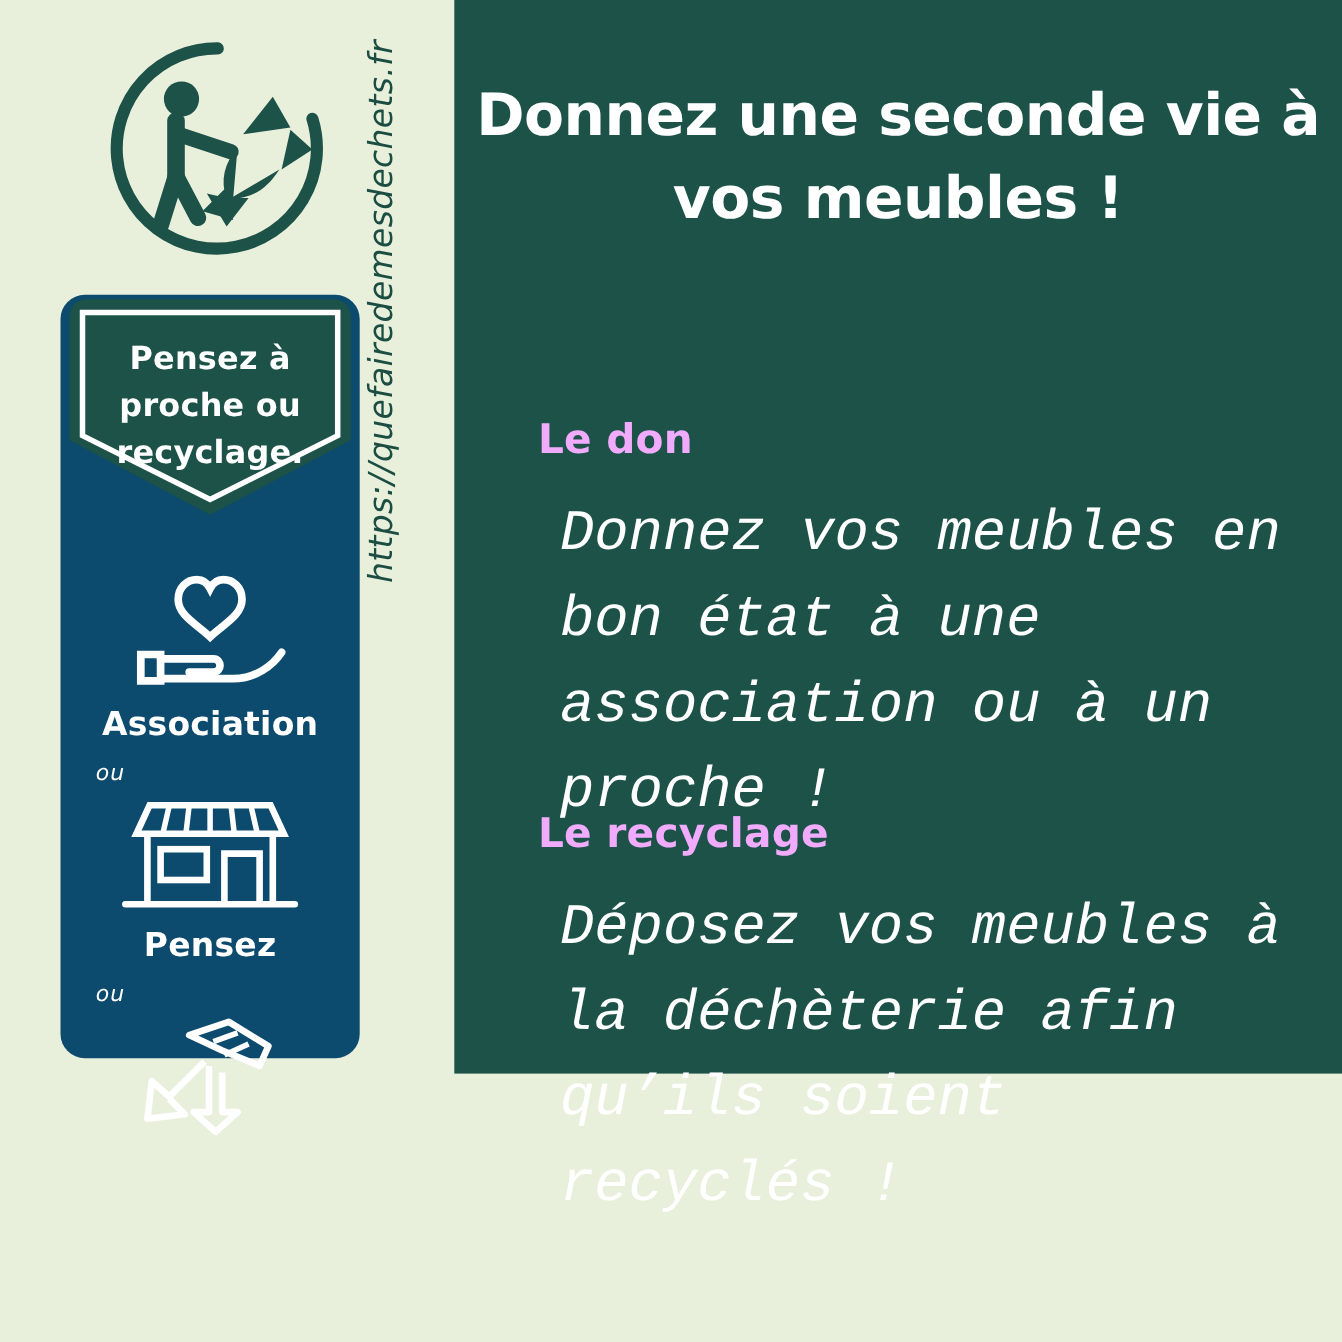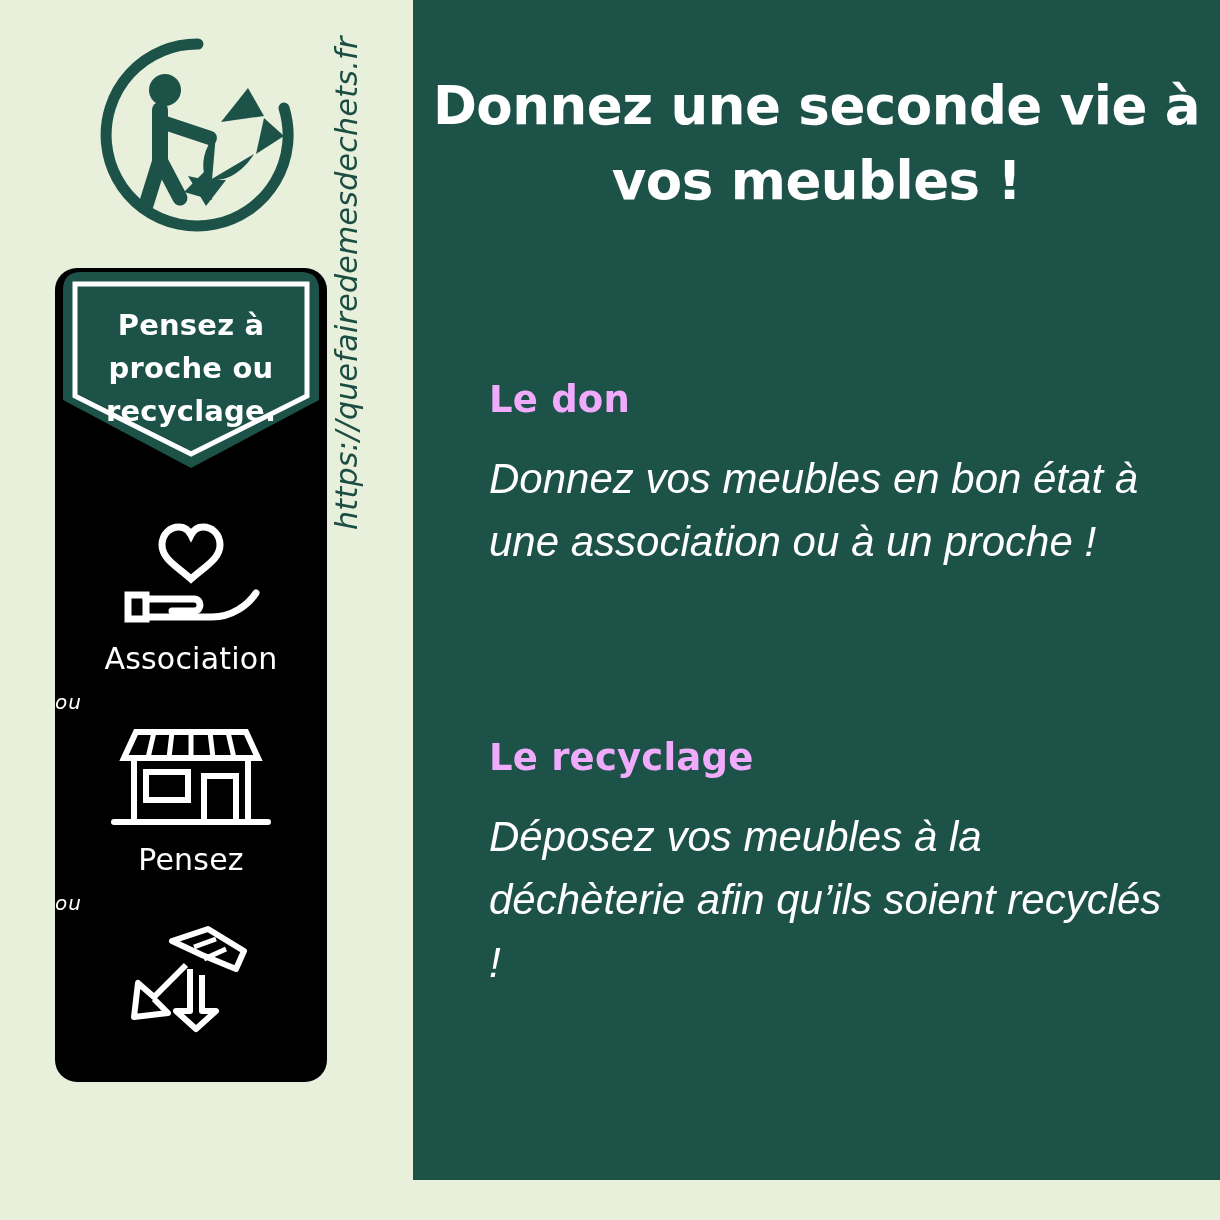--- a/index.html
+++ b/index.html
@@ -47,22 +47,22 @@
     font-size: 30px;
     color: #1b4d42;
     white-space: nowrap;
     letter-spacing: 0.3px;
   }
   .green-column {
     position: absolute;
     left: 55px;
     top: 268px;
     width: 272px;
-    height: 814px;
-    background: #000000;
+    height: 694px;
+    background: #0c4a6e;
     border-radius: 22px;
   }
   .badge-notch {
     position: absolute;
     left: 0;
     top: 0;
     width: 272px;
     height: 215px;
   }
   .badge-text {
@@ -89,39 +89,40 @@
     text-align: center;
   }
   .step-icon {
     display: block;
     margin: 0 auto;
     height: 108px;
   }
   .step-label {
     color: #ffffff;
     font-family: "DejaVu Sans", sans-serif;
-    font-weight: normal;
+    font-weight: bold;
     font-size: 30px;
     margin-top: 10px;
     letter-spacing: 0.2px;
   }
   .step-sep {
     color: #ffffff;
     font-family: "DejaVu Sans", sans-serif;
     font-style: italic;
     font-size: 20px;
     margin-top: 14px;
     margin-bottom: 10px;
     letter-spacing: 1px;
+    margin-left: 32px;
   }
   
   .right-panel {
     position: relative;
     width: 807px;
-    height: 1180px;
+    height: 976px;
     background: #1d5248;
     flex: 0 0 807px;
   }
   .headline {
     position: absolute;
     left: 0;
     top: 68px;
     width: 807px;
     text-align: center;
     color: #ffffff;
@@ -143,25 +144,26 @@
   .section-title {
     color: #f0abfc;
     font-family: "DejaVu Sans", sans-serif;
     font-weight: bold;
     font-size: 37px;
     letter-spacing: 0.2px;
   }
   .section-body {
     margin-top: 26px;
     color: #ffffff;
-    font-family: Liberation Sans, sans-serif;
+    font-family: Liberation Mono, monospace;
     font-style: italic;
-    font-size: 42px;
+    font-size: 52px;
     line-height: 1.5;
     max-width: 680px;
+    margin-left: 20px;
   }
 </style>
 </head>
 <body>
 
 <div class="poster">
 
   <div class="left-panel">
 
     <div class="logo-wrap">

